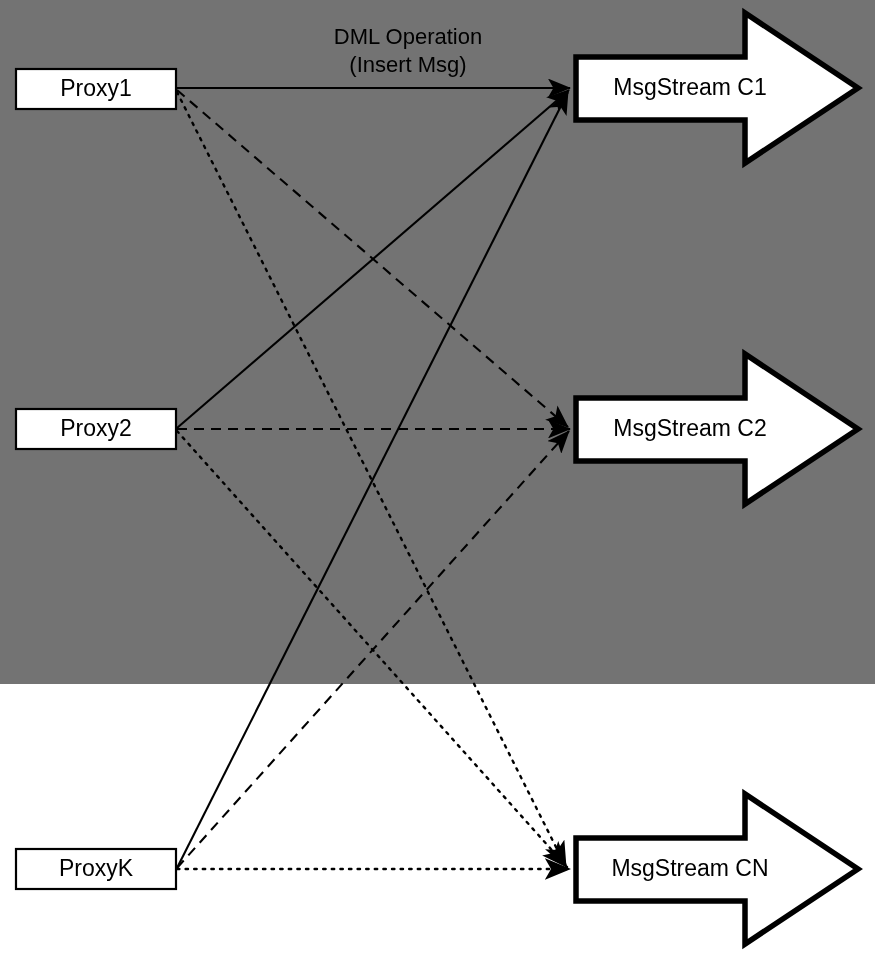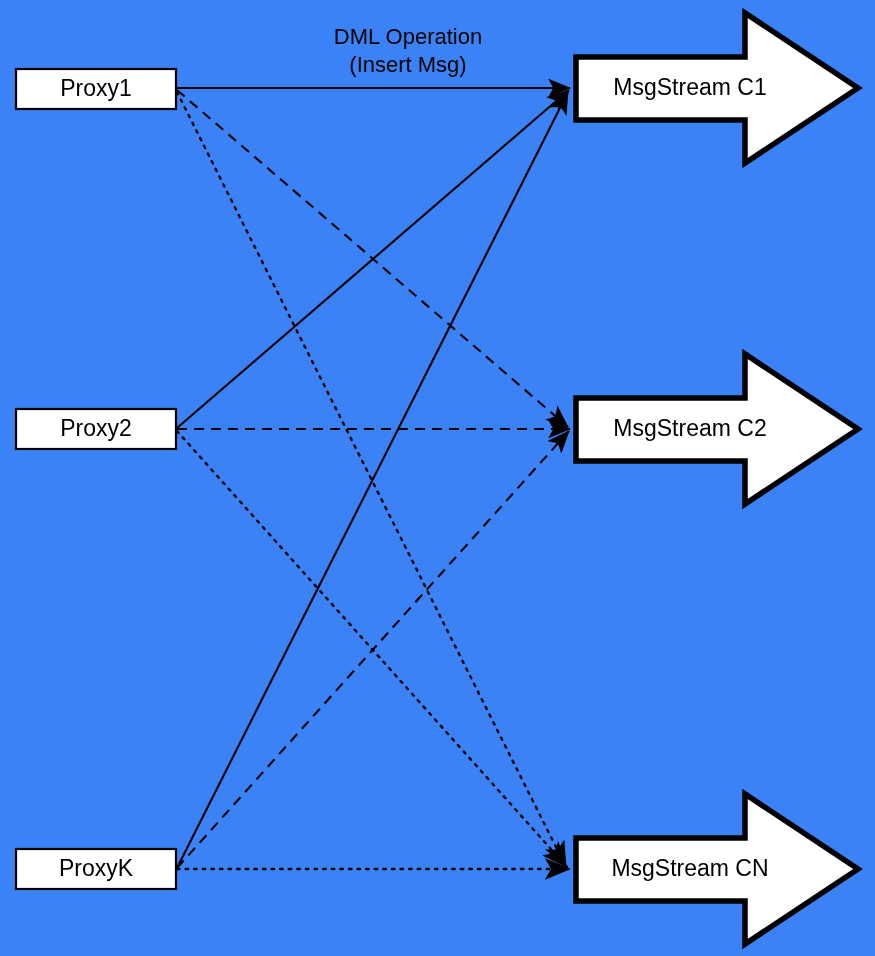--- a/index.html
+++ b/index.html
@@ -9,22 +9,22 @@
   }
   body {
     width: 875px;
     height: 956px;
     font-family: "Liberation Sans", sans-serif;
     overflow: hidden;
   }
   #diagram-root {
     position: relative;
     width: 875px;
-    height: 956px;
-    background: #3b82f6;
+    height: 684px;
+    background: #737373;
   }
   svg#diagram-svg {
     display: block;
     width: 875px;
     height: 956px;
   }
   .node-box {
     fill: #ffffff;
     stroke: #000000;
     stroke-width: 2.2;

